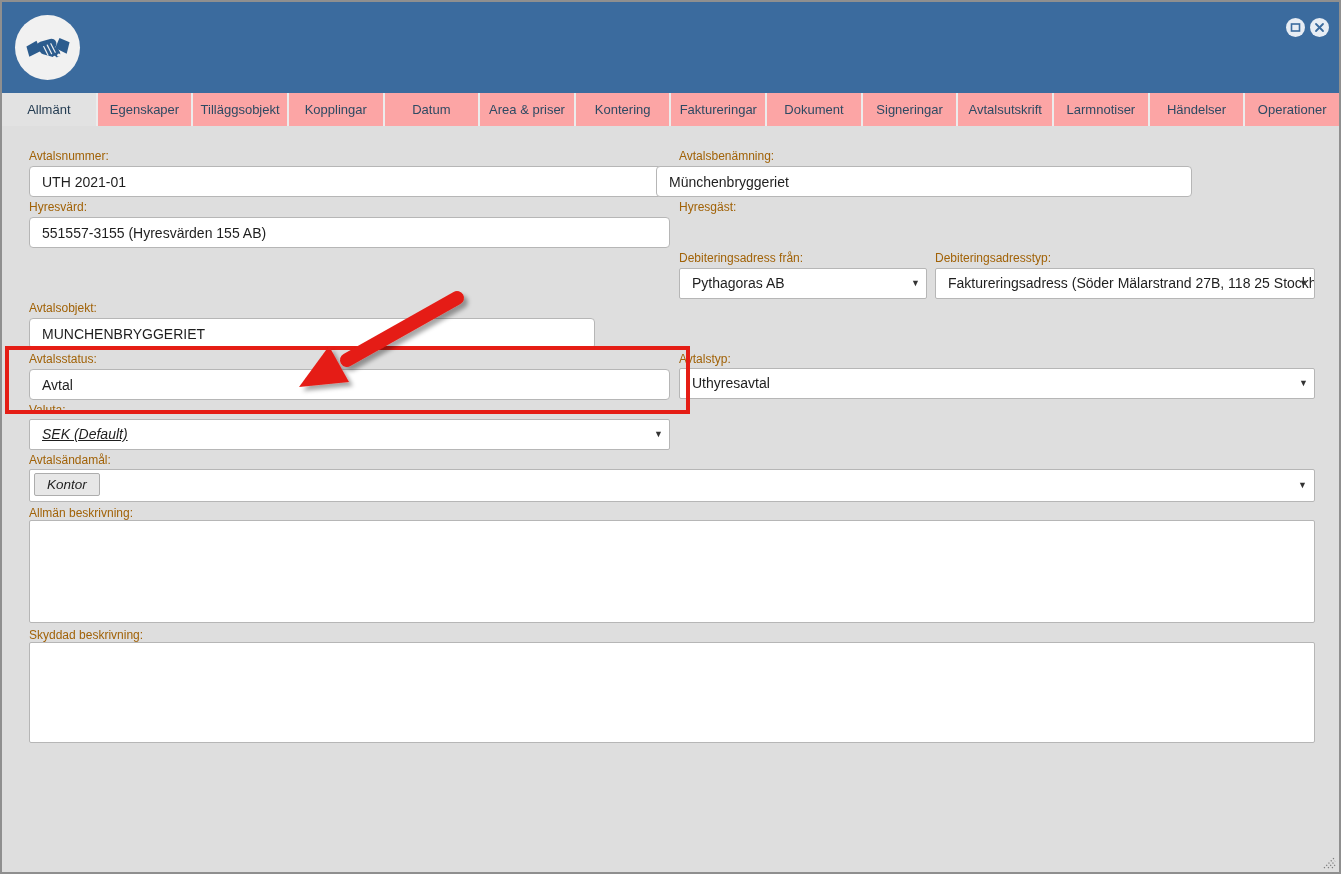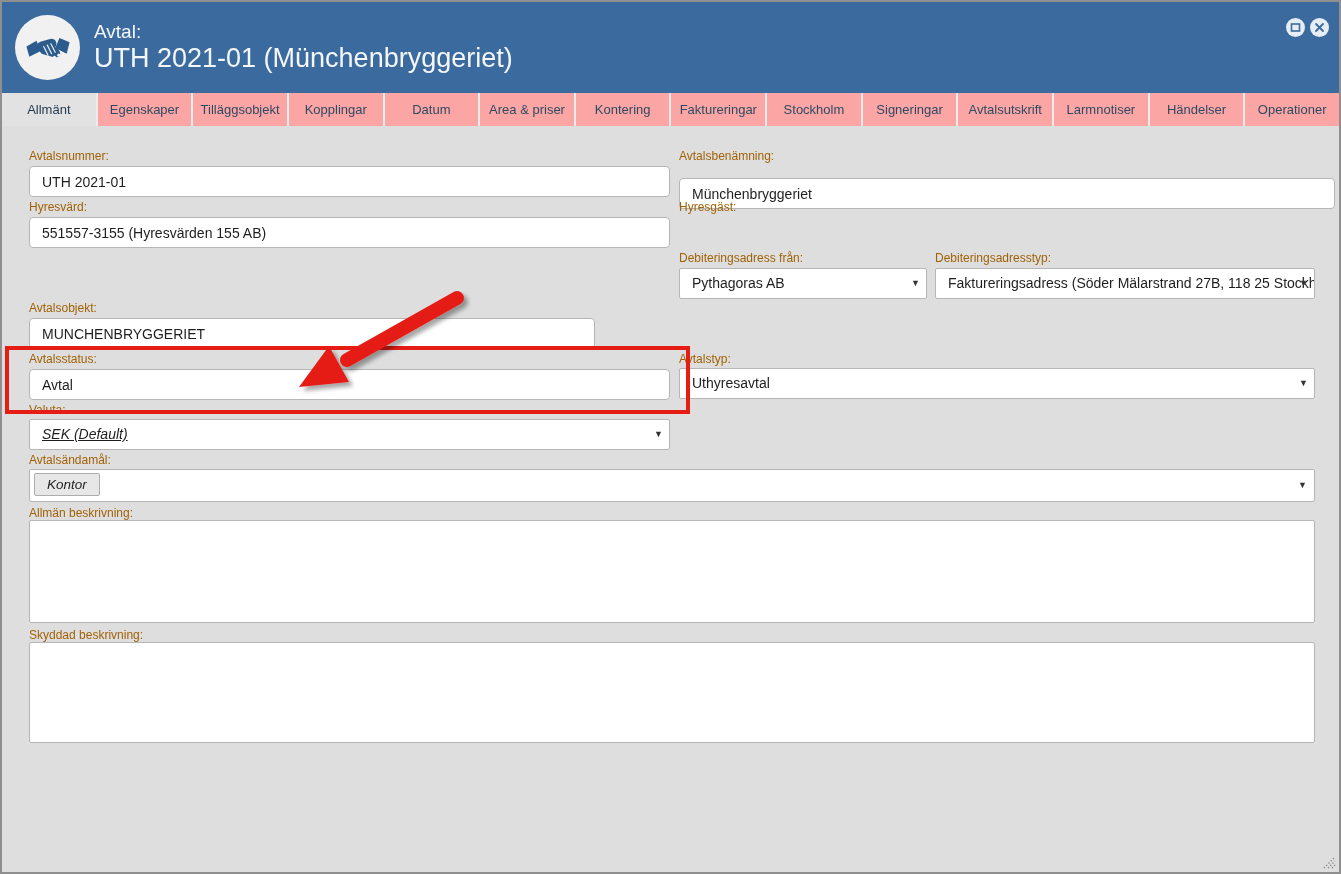--- a/index.html
+++ b/index.html
@@ -98,24 +98,20 @@
         </g>
         <g stroke="#f1f1f1" stroke-width="1.6" stroke-linecap="round">
           <line x1="26" y1="30" x2="32" y2="42"></line>
           <line x1="31" y1="28" x2="37" y2="40"></line>
           <line x1="36" y1="26" x2="42" y2="38"></line>
         </g>
         <circle cx="47" cy="42" r="2.2" fill="#f1f1f1"></circle>
         <circle cx="41" cy="45" r="2.2" fill="#f1f1f1"></circle>
       </svg>
     </div>
-    <div id="title-block">
-      <div id="title-prefix">Avtal:</div>
-      <div id="title-main">UTH 2021-01 (Münchenbryggeriet)</div>
-    </div>
     <div class="win-btn" id="btn-max">
       <svg width="11" height="11" viewBox="0 0 11 11">
         <rect x="1.5" y="2" width="8" height="7" fill="none" stroke="#3b6b9e" stroke-width="1.6"></rect>
       </svg>
     </div>
     <div class="win-btn" id="btn-close">
       <svg width="11" height="11" viewBox="0 0 11 11">
         <line x1="2" y1="2" x2="9" y2="9" stroke="#3b6b9e" stroke-width="1.8" stroke-linecap="round"></line>
         <line x1="9" y1="2" x2="2" y2="9" stroke="#3b6b9e" stroke-width="1.8" stroke-linecap="round"></line>
       </svg>
@@ -124,35 +120,35 @@
 
   <div id="tabbar">
     <div class="tab active">Allmänt</div>
     <div class="tab">Egenskaper</div>
     <div class="tab">Tilläggsobjekt</div>
     <div class="tab">Kopplingar</div>
     <div class="tab">Datum</div>
     <div class="tab">Area &amp; priser</div>
     <div class="tab">Kontering</div>
     <div class="tab">Faktureringar</div>
-    <div class="tab">Stockholm</div>
+    <div class="tab">Dokument</div>
     <div class="tab">Signeringar</div>
     <div class="tab">Avtalsutskrift</div>
     <div class="tab">Larmnotiser</div>
     <div class="tab">Händelser</div>
     <div class="tab">Operationer</div>
   </div>
 
   <div id="content">
 
     <div class="field-label" style="left:27px;top:23px;">Avtalsnummer:</div>
     <input class="text-input" style="left: 27px; top: 40px; width: 641px;" value="UTH 2021-01">
 
     <div class="field-label" style="left:677px;top:23px;">Avtalsbenämning:</div>
-    <input class="text-input" style="left: 677px; top: 40px; width: 656px; margin-top: 12px;" value="Münchenbryggeriet">
+    <input class="text-input" style="left: 654px; top: 40px; width: 536px;" value="Münchenbryggeriet">
 
     <div class="field-label" style="left:27px;top:74px;">Hyresvärd:</div>
     <input class="text-input" style="left: 27px; top: 91px; width: 641px;" value="551557-3155 (Hyresvärden 155 AB)">
 
     <div class="field-label" style="left:677px;top:74px;">Hyresgäst:</div>
 
     <div class="field-label" style="left:677px;top:125px;">Debiteringsadress från:</div>
     <div class="select-box" style="left:677px;top:142px;width:248px;">
       <span>Pythagoras AB</span>
       <span class="arrow">▼</span>

